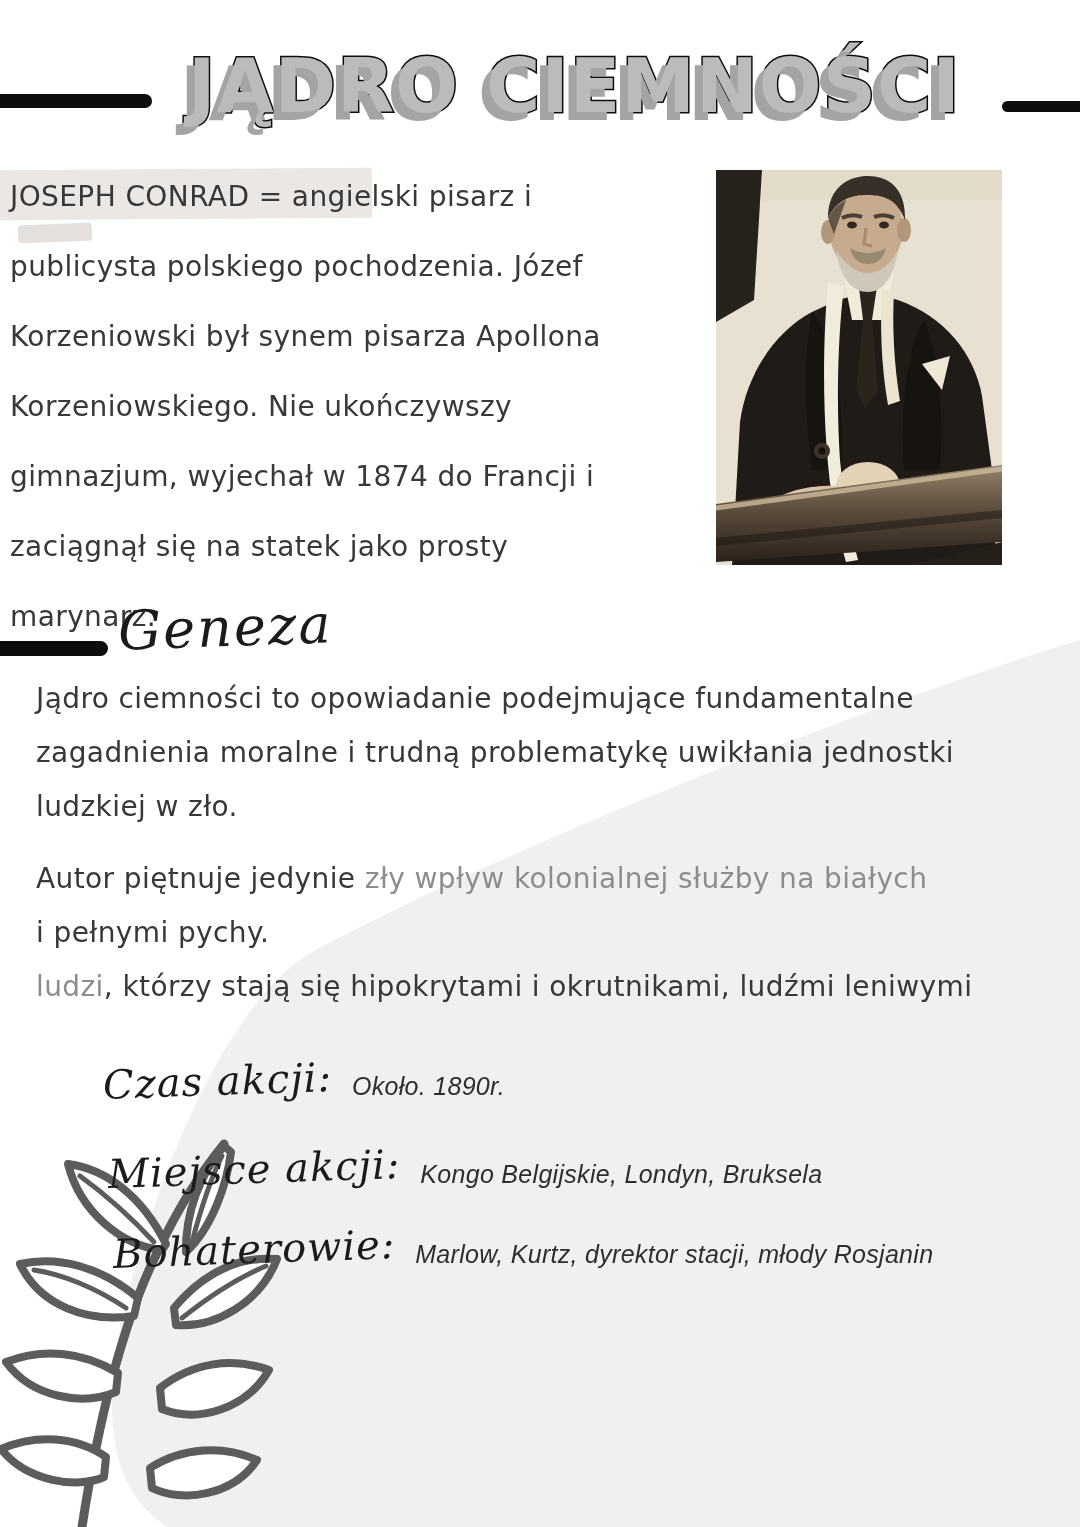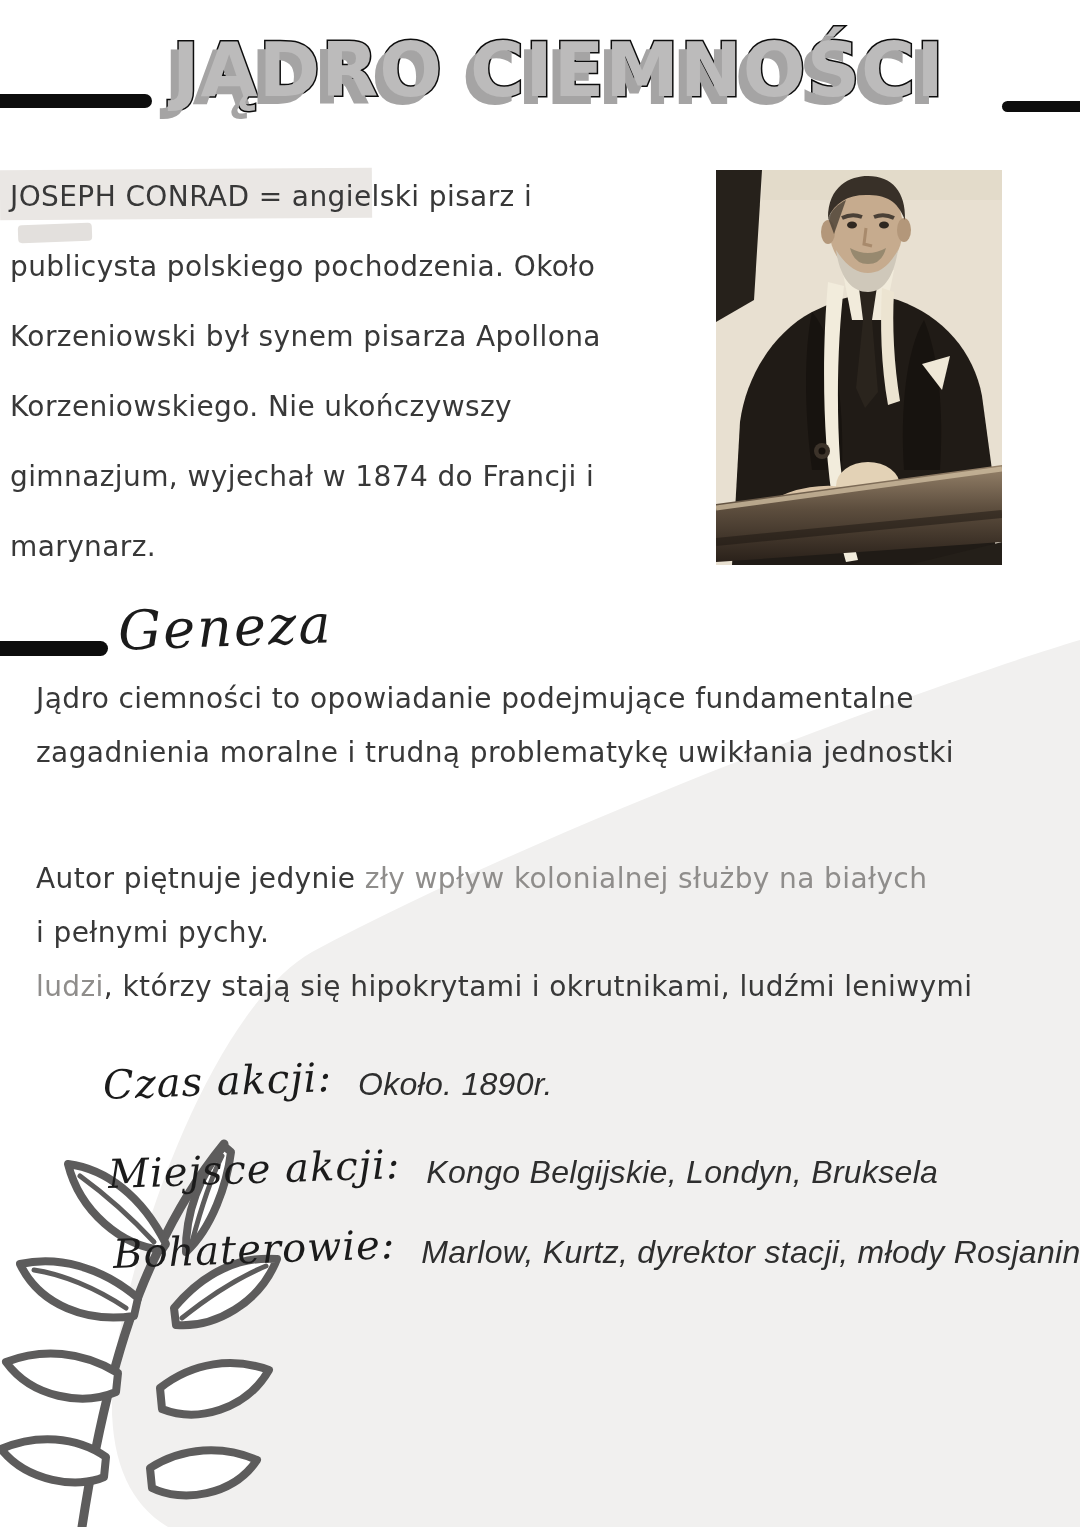--- a/index.html
+++ b/index.html
@@ -5,21 +5,21 @@
   html,body{margin:0;padding:0;background:#ffffff;}
   .page{
     position:relative;width:1080px;height:1527px;overflow:hidden;
     background:#ffffff;font-family:"DejaVu Sans", sans-serif;color:#383838;
   }
   .bg-svg{position:absolute;left:0;top:0;width:1080px;height:1527px;}
 
   
   .title-wrap{position:absolute;left:0;top:0;width:1080px;height:200px;}
   .page-title{
-    position:absolute;left:172px;top:30px;margin:0;
+    position:absolute;left:172px;top:30px;margin:16px;
     font-family:"DejaVu Sans", sans-serif;font-weight:bold;
     font-size:74px;line-height:1.1;letter-spacing:1px;
     text-transform:uppercase;white-space:nowrap;
     color:#bcbbbb;
     -webkit-text-stroke:3px #0d0d0d;
     paint-order:stroke fill;
     text-shadow:-8px 8px 0 #a5a4a4;
   }
   .rule{position:absolute;background:#0d0d0d;}
   .rule-left{left:0;top:94px;width:152px;height:14px;border-radius:0 8px 8px 0;}
@@ -50,21 +50,21 @@
   .gray-em{color:#8f8d8b;}
 
   
   .detail-row{position:absolute;display:flex;align-items:baseline;white-space:nowrap;}
   .detail-label{
     font-family:"DejaVu Serif", serif;font-style:italic;font-weight:500;
     font-size:40px;color:#1b1b1b;letter-spacing:1px;transform:rotate(-2deg);
   }
   .detail-value{
     font-family:"Liberation Sans", sans-serif;font-style:italic;
-    font-size:32px;color:#2e2e2e;margin-left:26px;letter-spacing:.3px;
+    font-size:25px;color:#2e2e2e;margin-left:20px;letter-spacing:.3px;
   }
   .row-czas{left:103px;top:1058px;}
   .row-miejsce{left:108px;top:1146px;}
   .row-bohaterowie{left:113px;top:1226px;}
 
   
   .leaf{position:absolute;left:-14px;top:1136px;width:300px;height:391px;}
 </style>
 </head>
 <body>
@@ -101,24 +101,25 @@
     <span class="rule rule-left"></span>
     <h1 class="page-title">Jądro ciemności</h1>
     <span class="rule rule-right"></span>
   </div>
 
   <div class="hl-band"></div>
   <div class="hl-tail"></div>
 
   <div class="intro">
     <div class="ln">JOSEPH CONRAD = angielski pisarz i</div>
-    <div class="ln">publicysta polskiego pochodzenia. Około</div>
+    <div class="ln">publicysta polskiego pochodzenia. Józef</div>
     <div class="ln">Korzeniowski był synem pisarza Apollona</div>
     <div class="ln">Korzeniowskiego. Nie ukończywszy</div>
     <div class="ln">gimnazjum, wyjechał w 1874 do Francji i</div>
+    <div class="ln">zaciągnął się na statek jako prosty</div>
     <div class="ln">marynarz.</div>
   </div>
 
   <svg class="photo" viewBox="0 0 286 395">
     <defs>
       <linearGradient id="railGrad" x1="0" y1="0" x2="0" y2="1">
         <stop offset="0" stop-color="#97836b"></stop>
         <stop offset="0.45" stop-color="#5d4e3e"></stop>
         <stop offset="1" stop-color="#2a211a"></stop>
       </linearGradient>
@@ -171,20 +172,21 @@
 
     <polygon points="192,395 286,372 286,395" fill="#241f19"></polygon>
   </svg>
 
   <span class="rule geneza-rule"></span>
   <h2 class="geneza-heading">Geneza</h2>
 
   <p class="body-par para2">
     <span class="ln" style="display:block">Jądro ciemności to opowiadanie podejmujące fundamentalne</span>
     <span class="ln" style="display:block">zagadnienia moralne i trudną problematykę uwikłania jednostki</span>
+    <span class="ln" style="display:block">ludzkiej w zło.</span>
   </p>
 
   <p class="body-par para3">
     <span class="ln" style="display:block"><span>Autor piętnuje jedynie </span><span class="gray-em">zły wpływ kolonialnej służby na białych</span></span>
     <span class="ln" style="display:block">i pełnymi pychy.</span>
     <span class="ln" style="display:block"><span class="gray-em">ludzi</span><span>, którzy stają się hipokrytami i okrutnikami, ludźmi leniwymi</span></span>
   </p>
 
   <div class="detail-row row-czas">
     <span class="detail-label">Czas akcji:</span>

